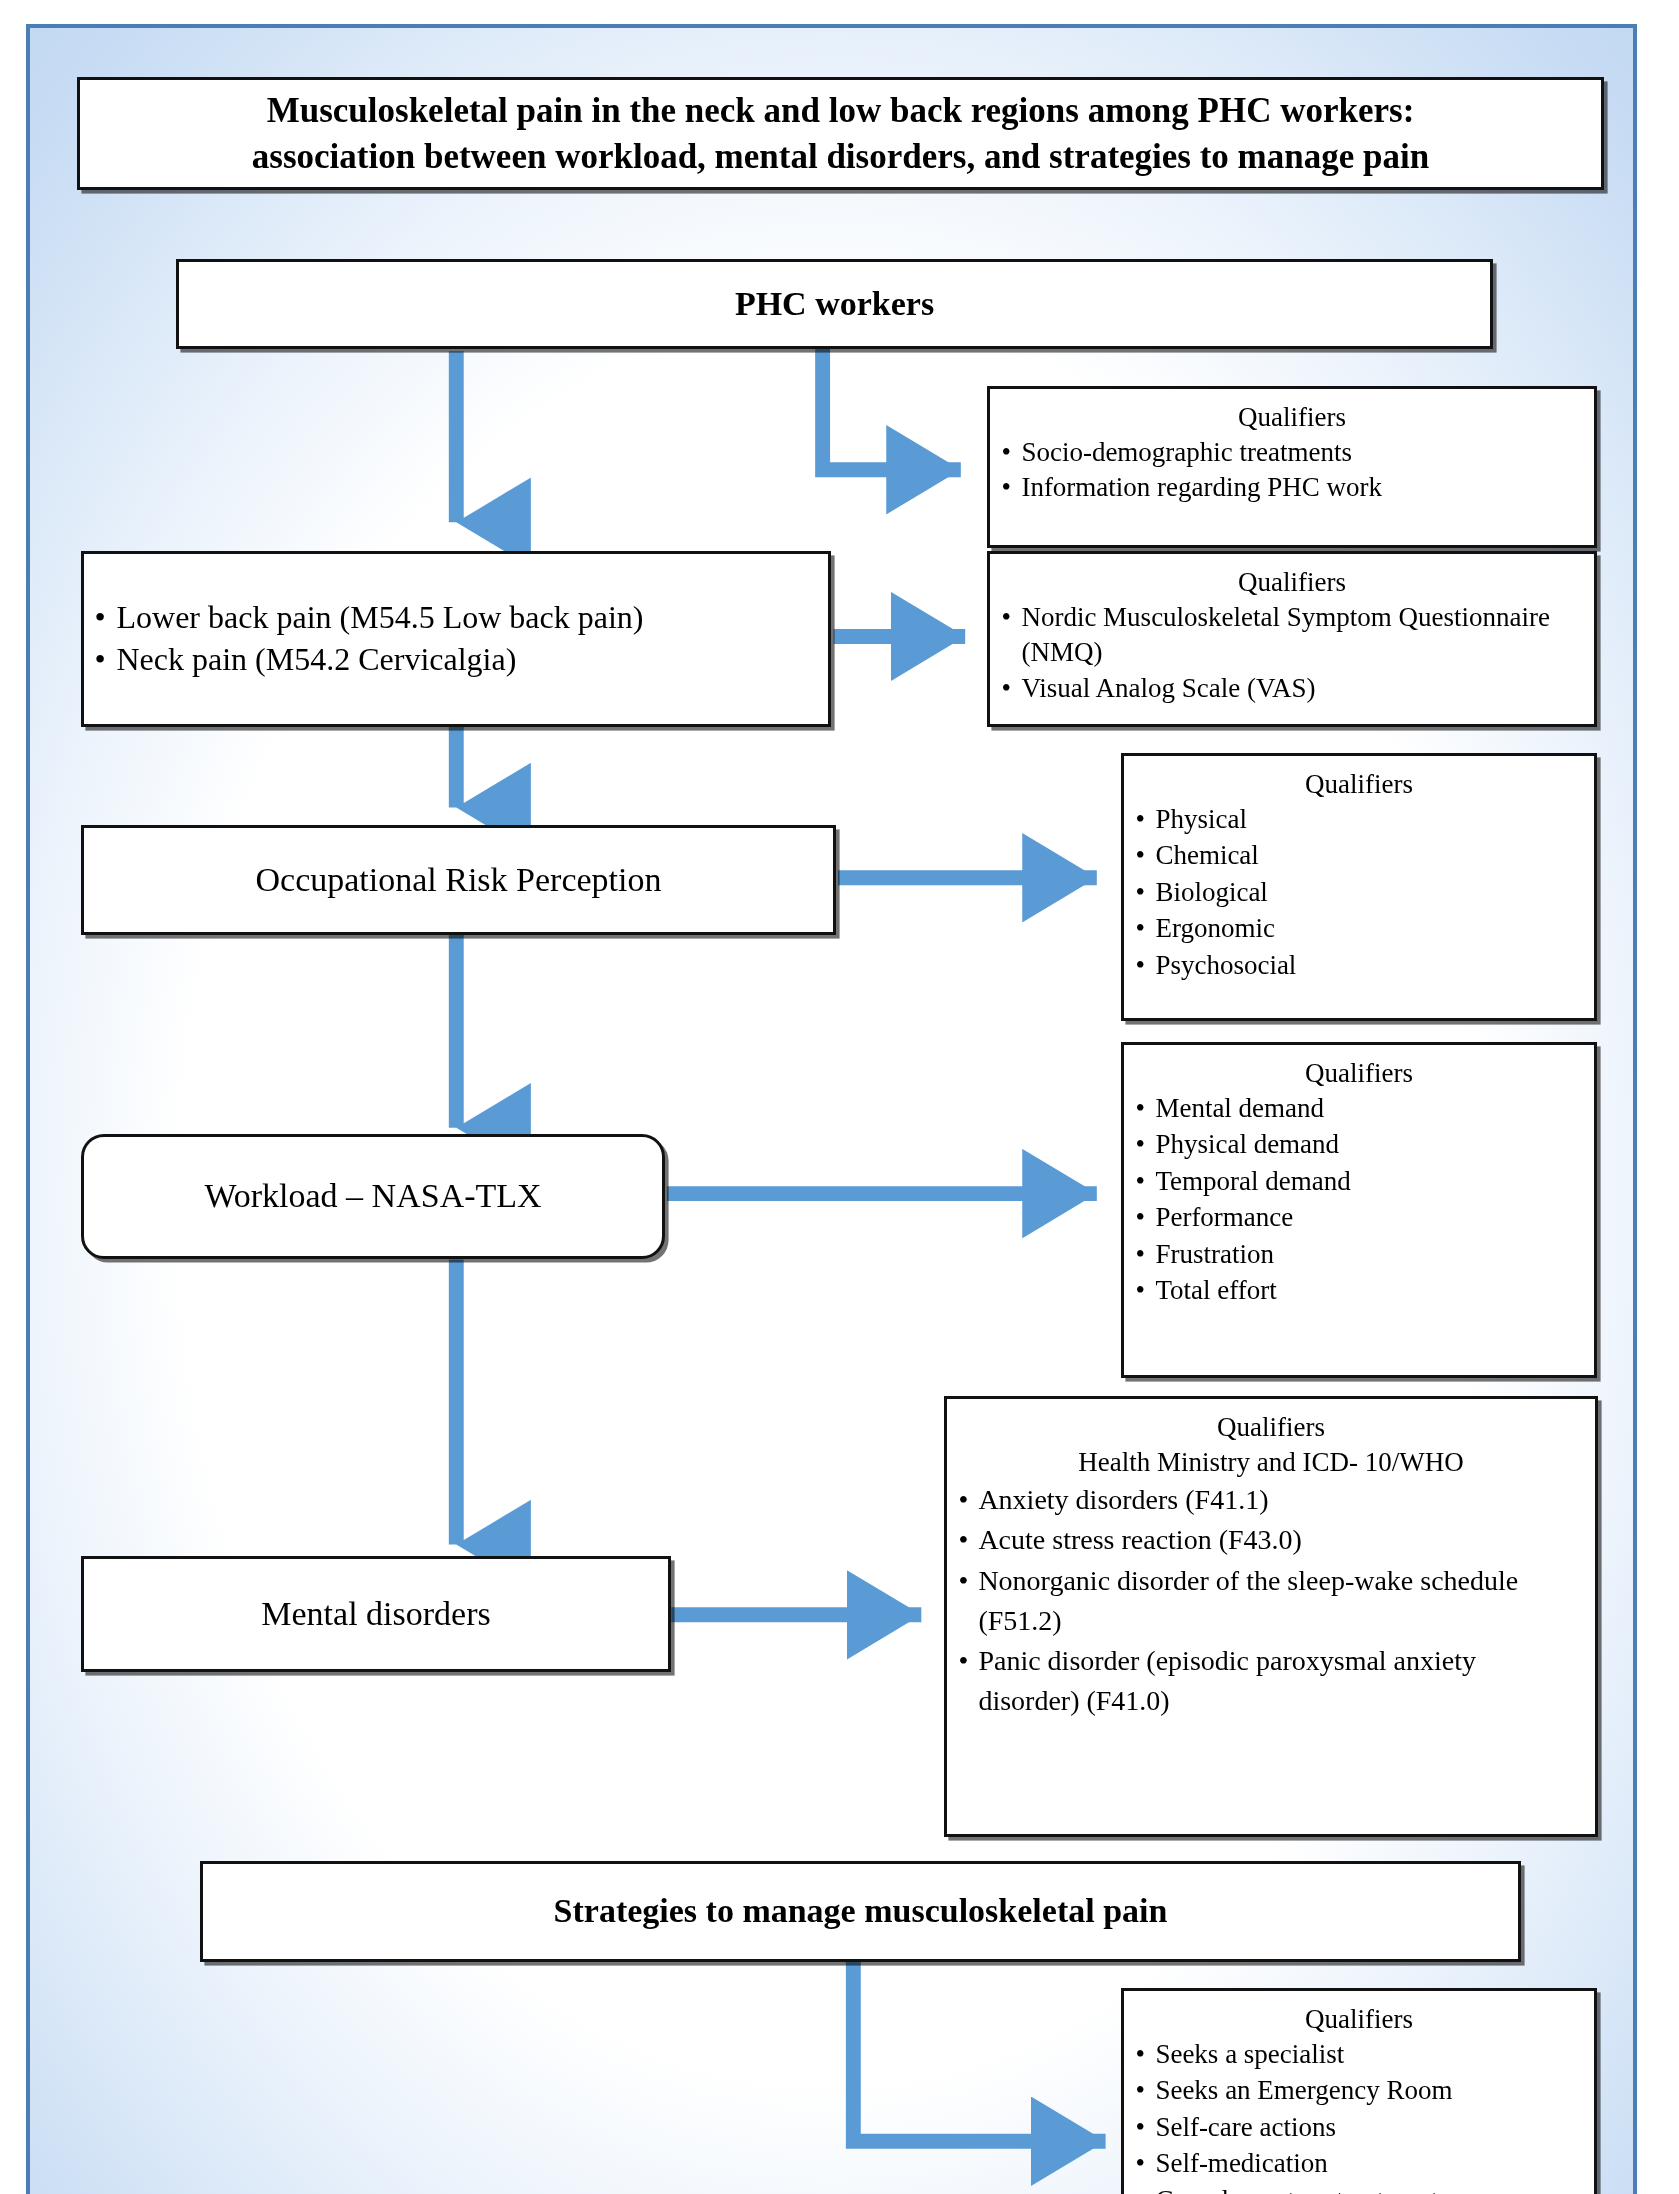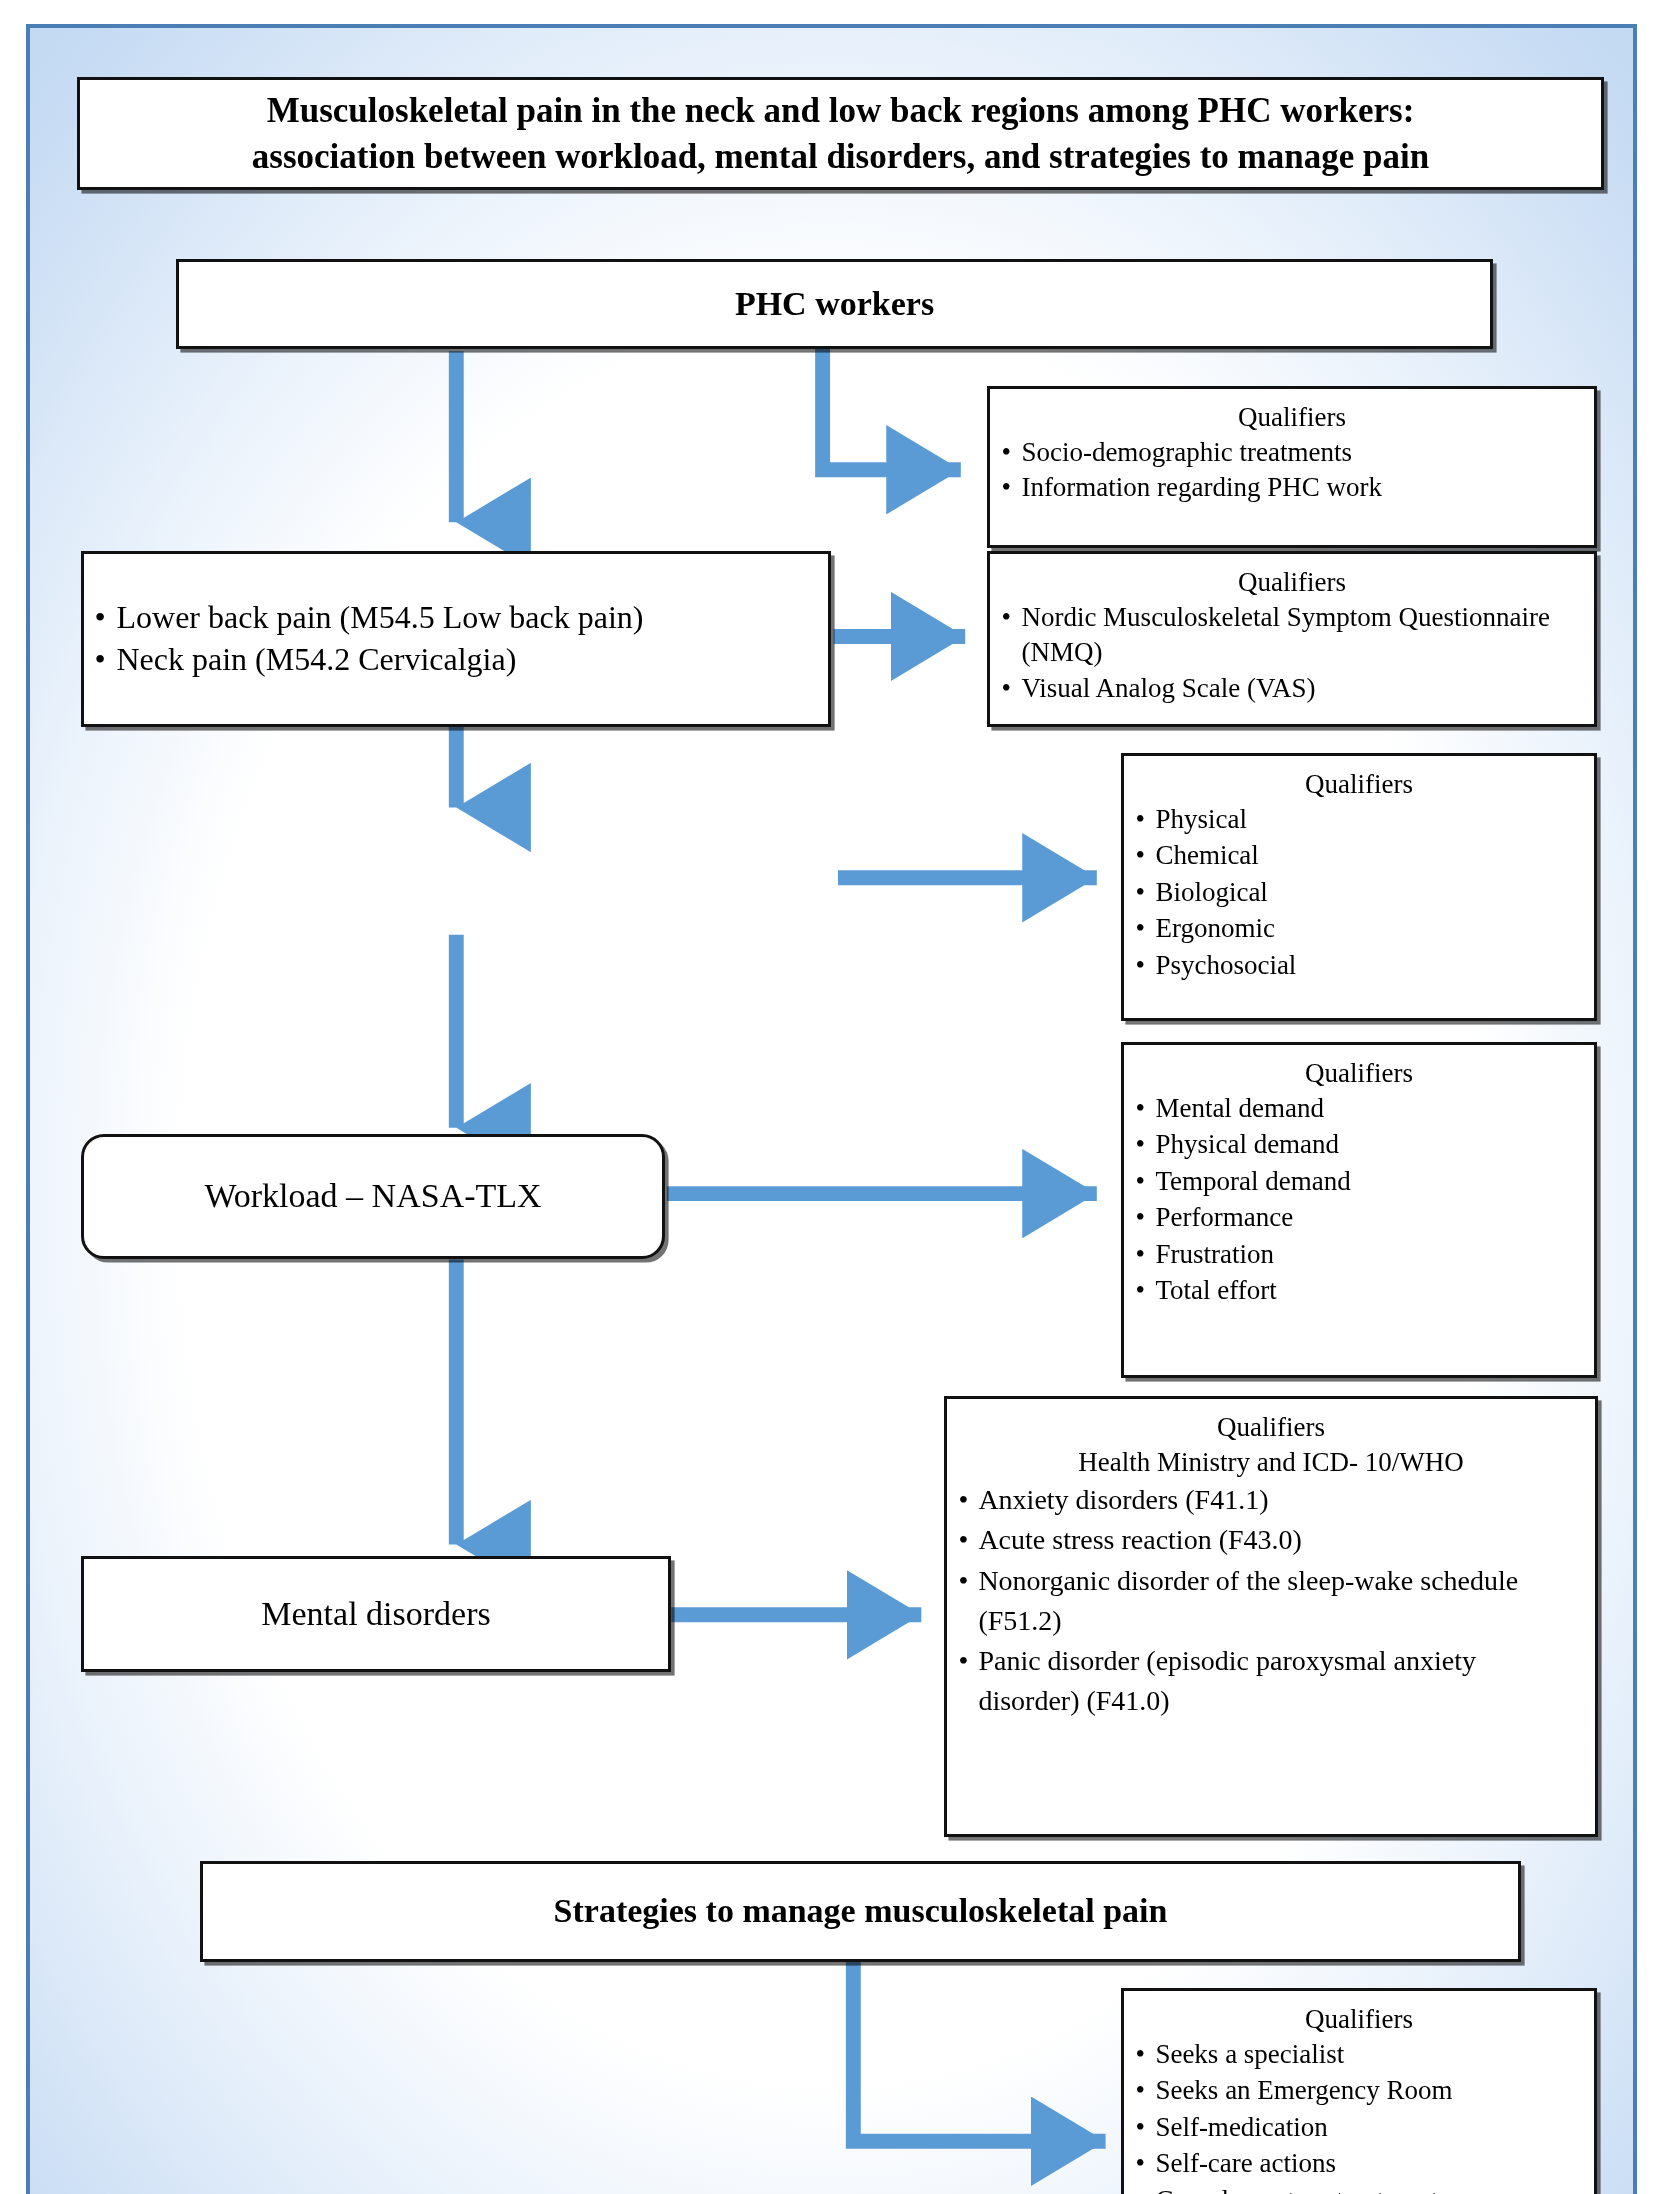--- a/index.html
+++ b/index.html
@@ -157,20 +157,23 @@
   <div class="box" style="left:987px;top:551px;width:610px;height:176px;">
     <div class="qual-inner">
       <span class="qual-head">Qualifiers</span>
       <ul class="blist tight">
         <li>Nordic Musculoskeletal Symptom Questionnaire (NMQ)</li>
         <li>Visual Analog Scale (VAS)</li>
       </ul>
     </div>
   </div>
 
+  <div class="box box-center" style="left:81px;top:825px;width:755px;height:110px;">
+    <span class="node-title">Occupational Risk Perception</span>
+  </div>
 
   <div class="box" style="left:1121px;top:753px;width:476px;height:268px;">
     <div class="qual-inner">
       <span class="qual-head">Qualifiers</span>
       <ul class="blist">
         <li>Physical</li>
         <li>Chemical</li>
         <li>Biological</li>
         <li>Ergonomic</li>
         <li>Psychosocial</li>
@@ -216,22 +219,22 @@
   <div class="box box-center" style="left:200px;top:1861px;width:1321px;height:101px;">
     <span class="node-title bold">Strategies to manage musculoskeletal pain</span>
   </div>
 
   <div class="box" style="left:1121px;top:1988px;width:476px;height:384px;">
     <div class="qual-inner">
       <span class="qual-head">Qualifiers</span>
       <ul class="blist">
         <li>Seeks a specialist</li>
         <li>Seeks an Emergency Room</li>
+        <li>Self-care actions</li>
         <li>Self-medication</li>
-        <li>Self-care actions</li>
         <li>Complementary treatments</li>
 
       </ul>
     </div>
   </div>
 
 </div>
 
 
 </body></html>

